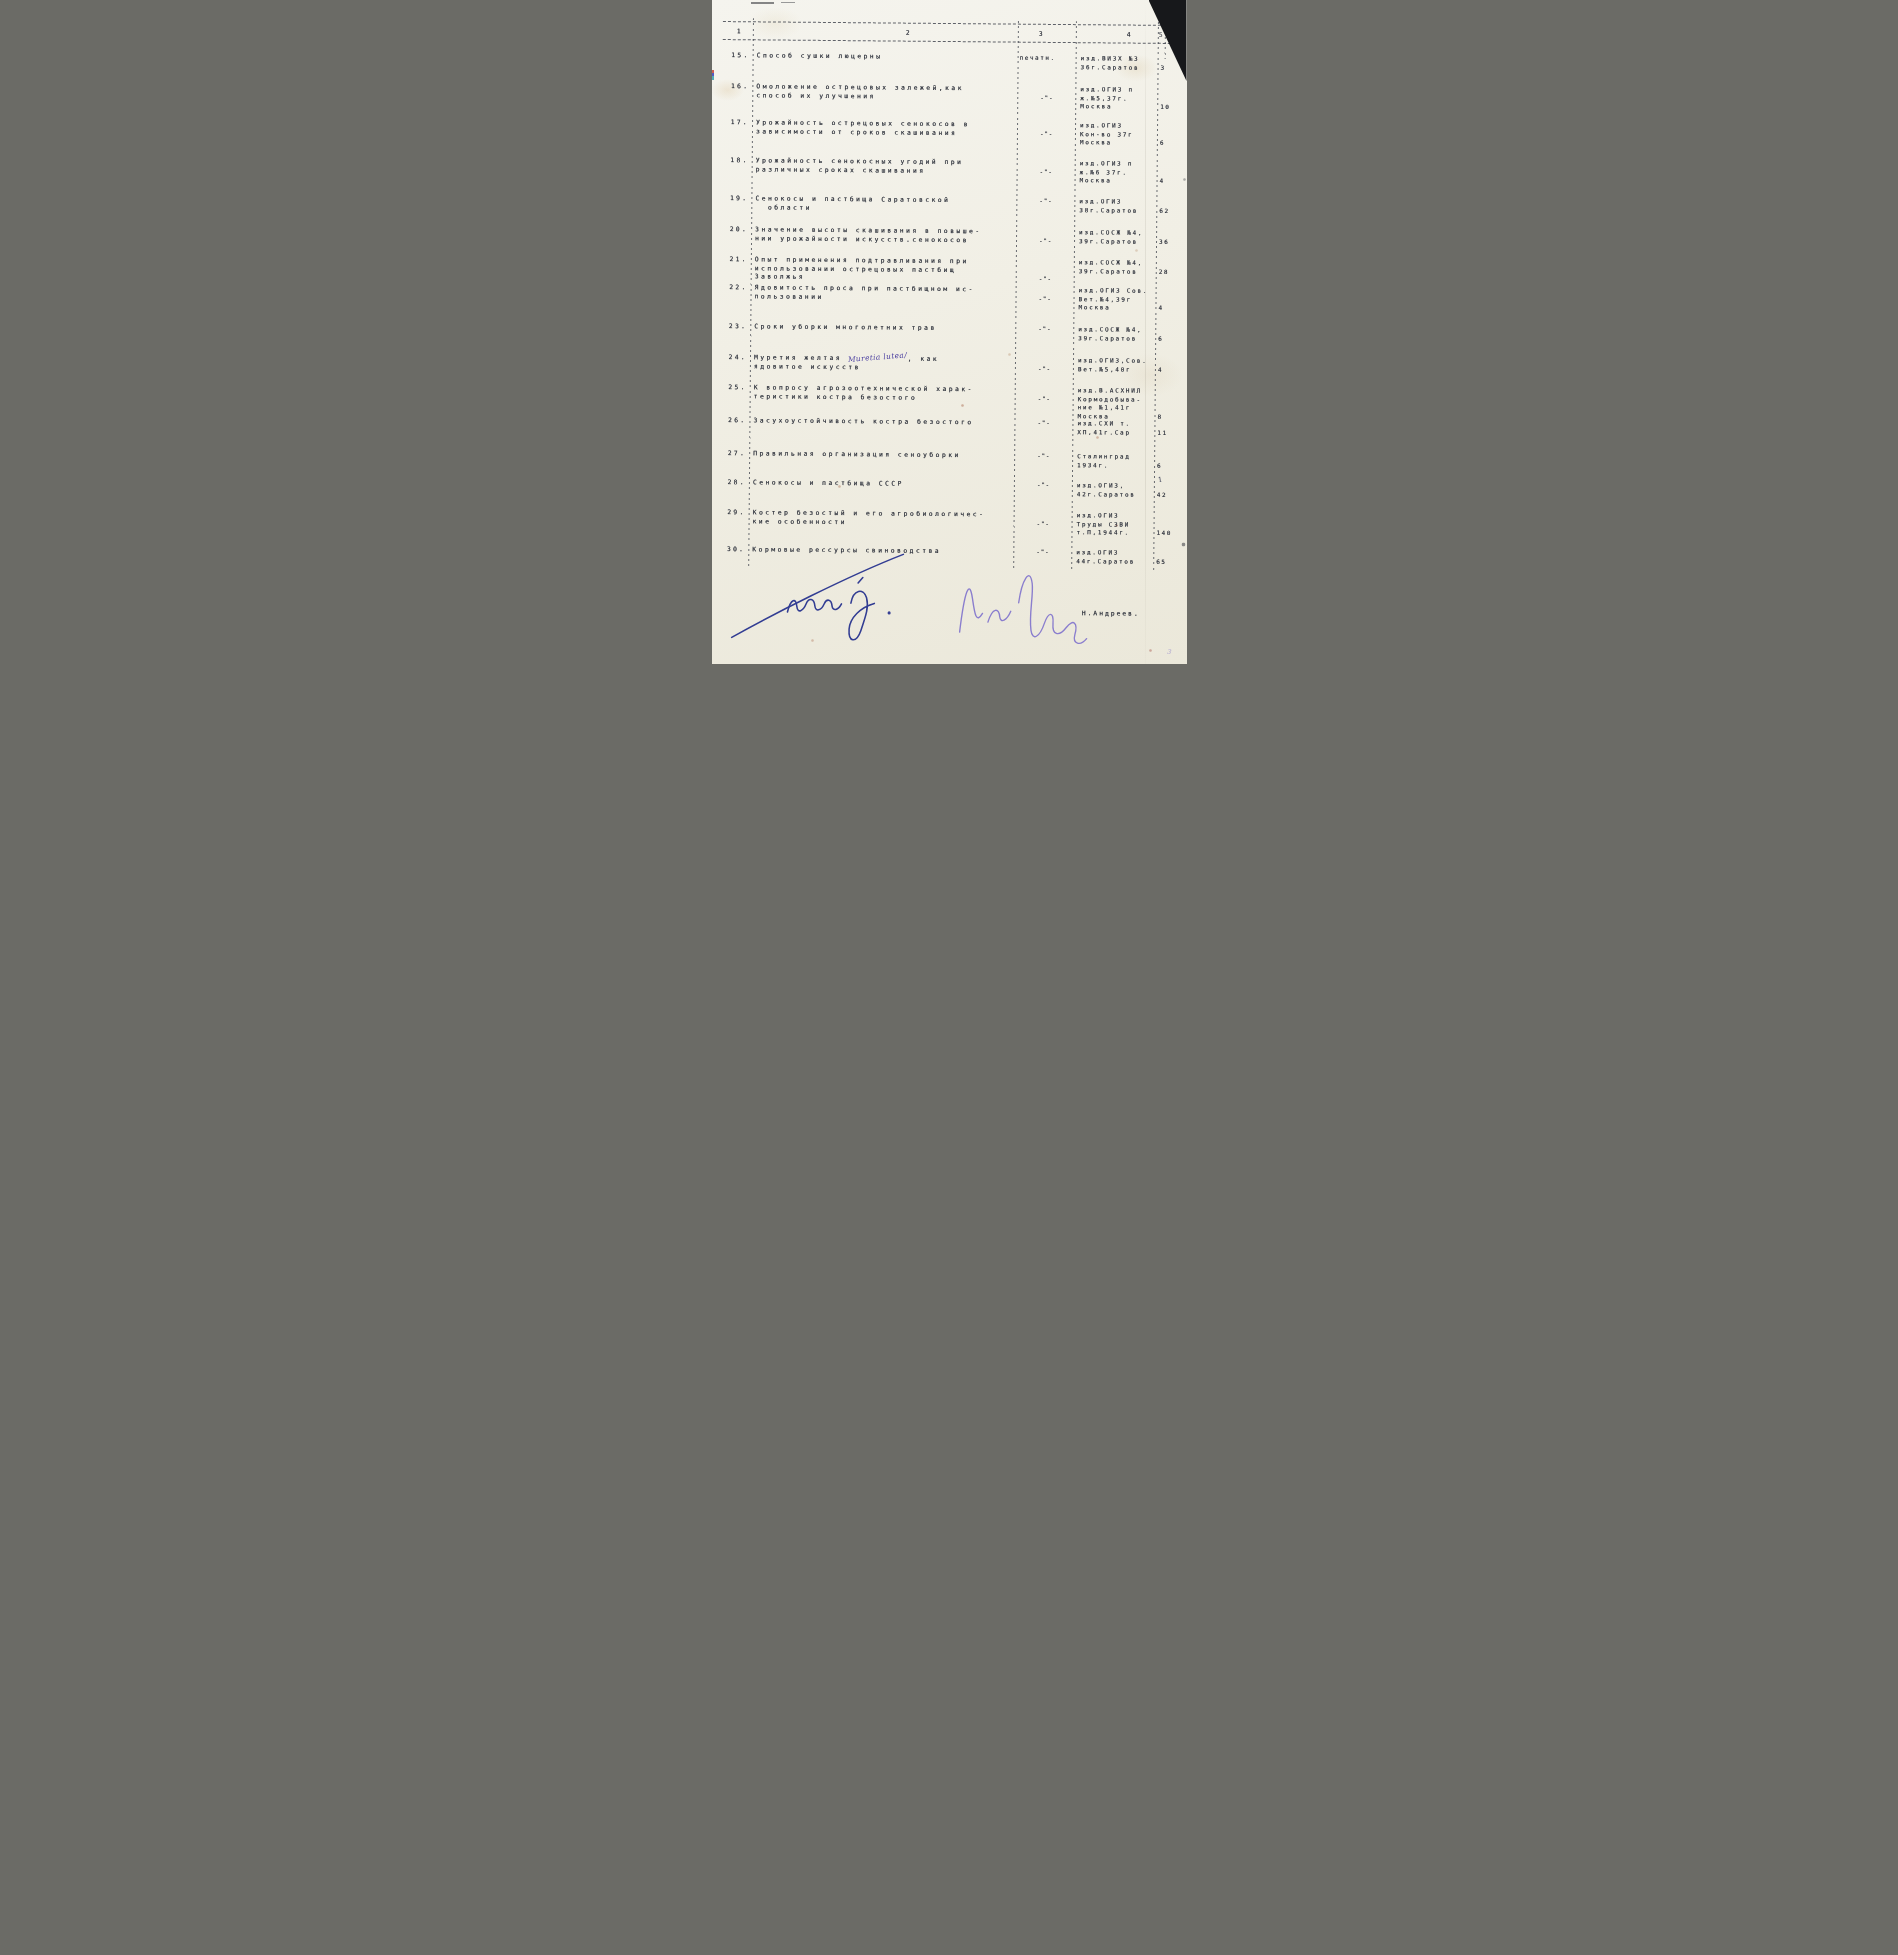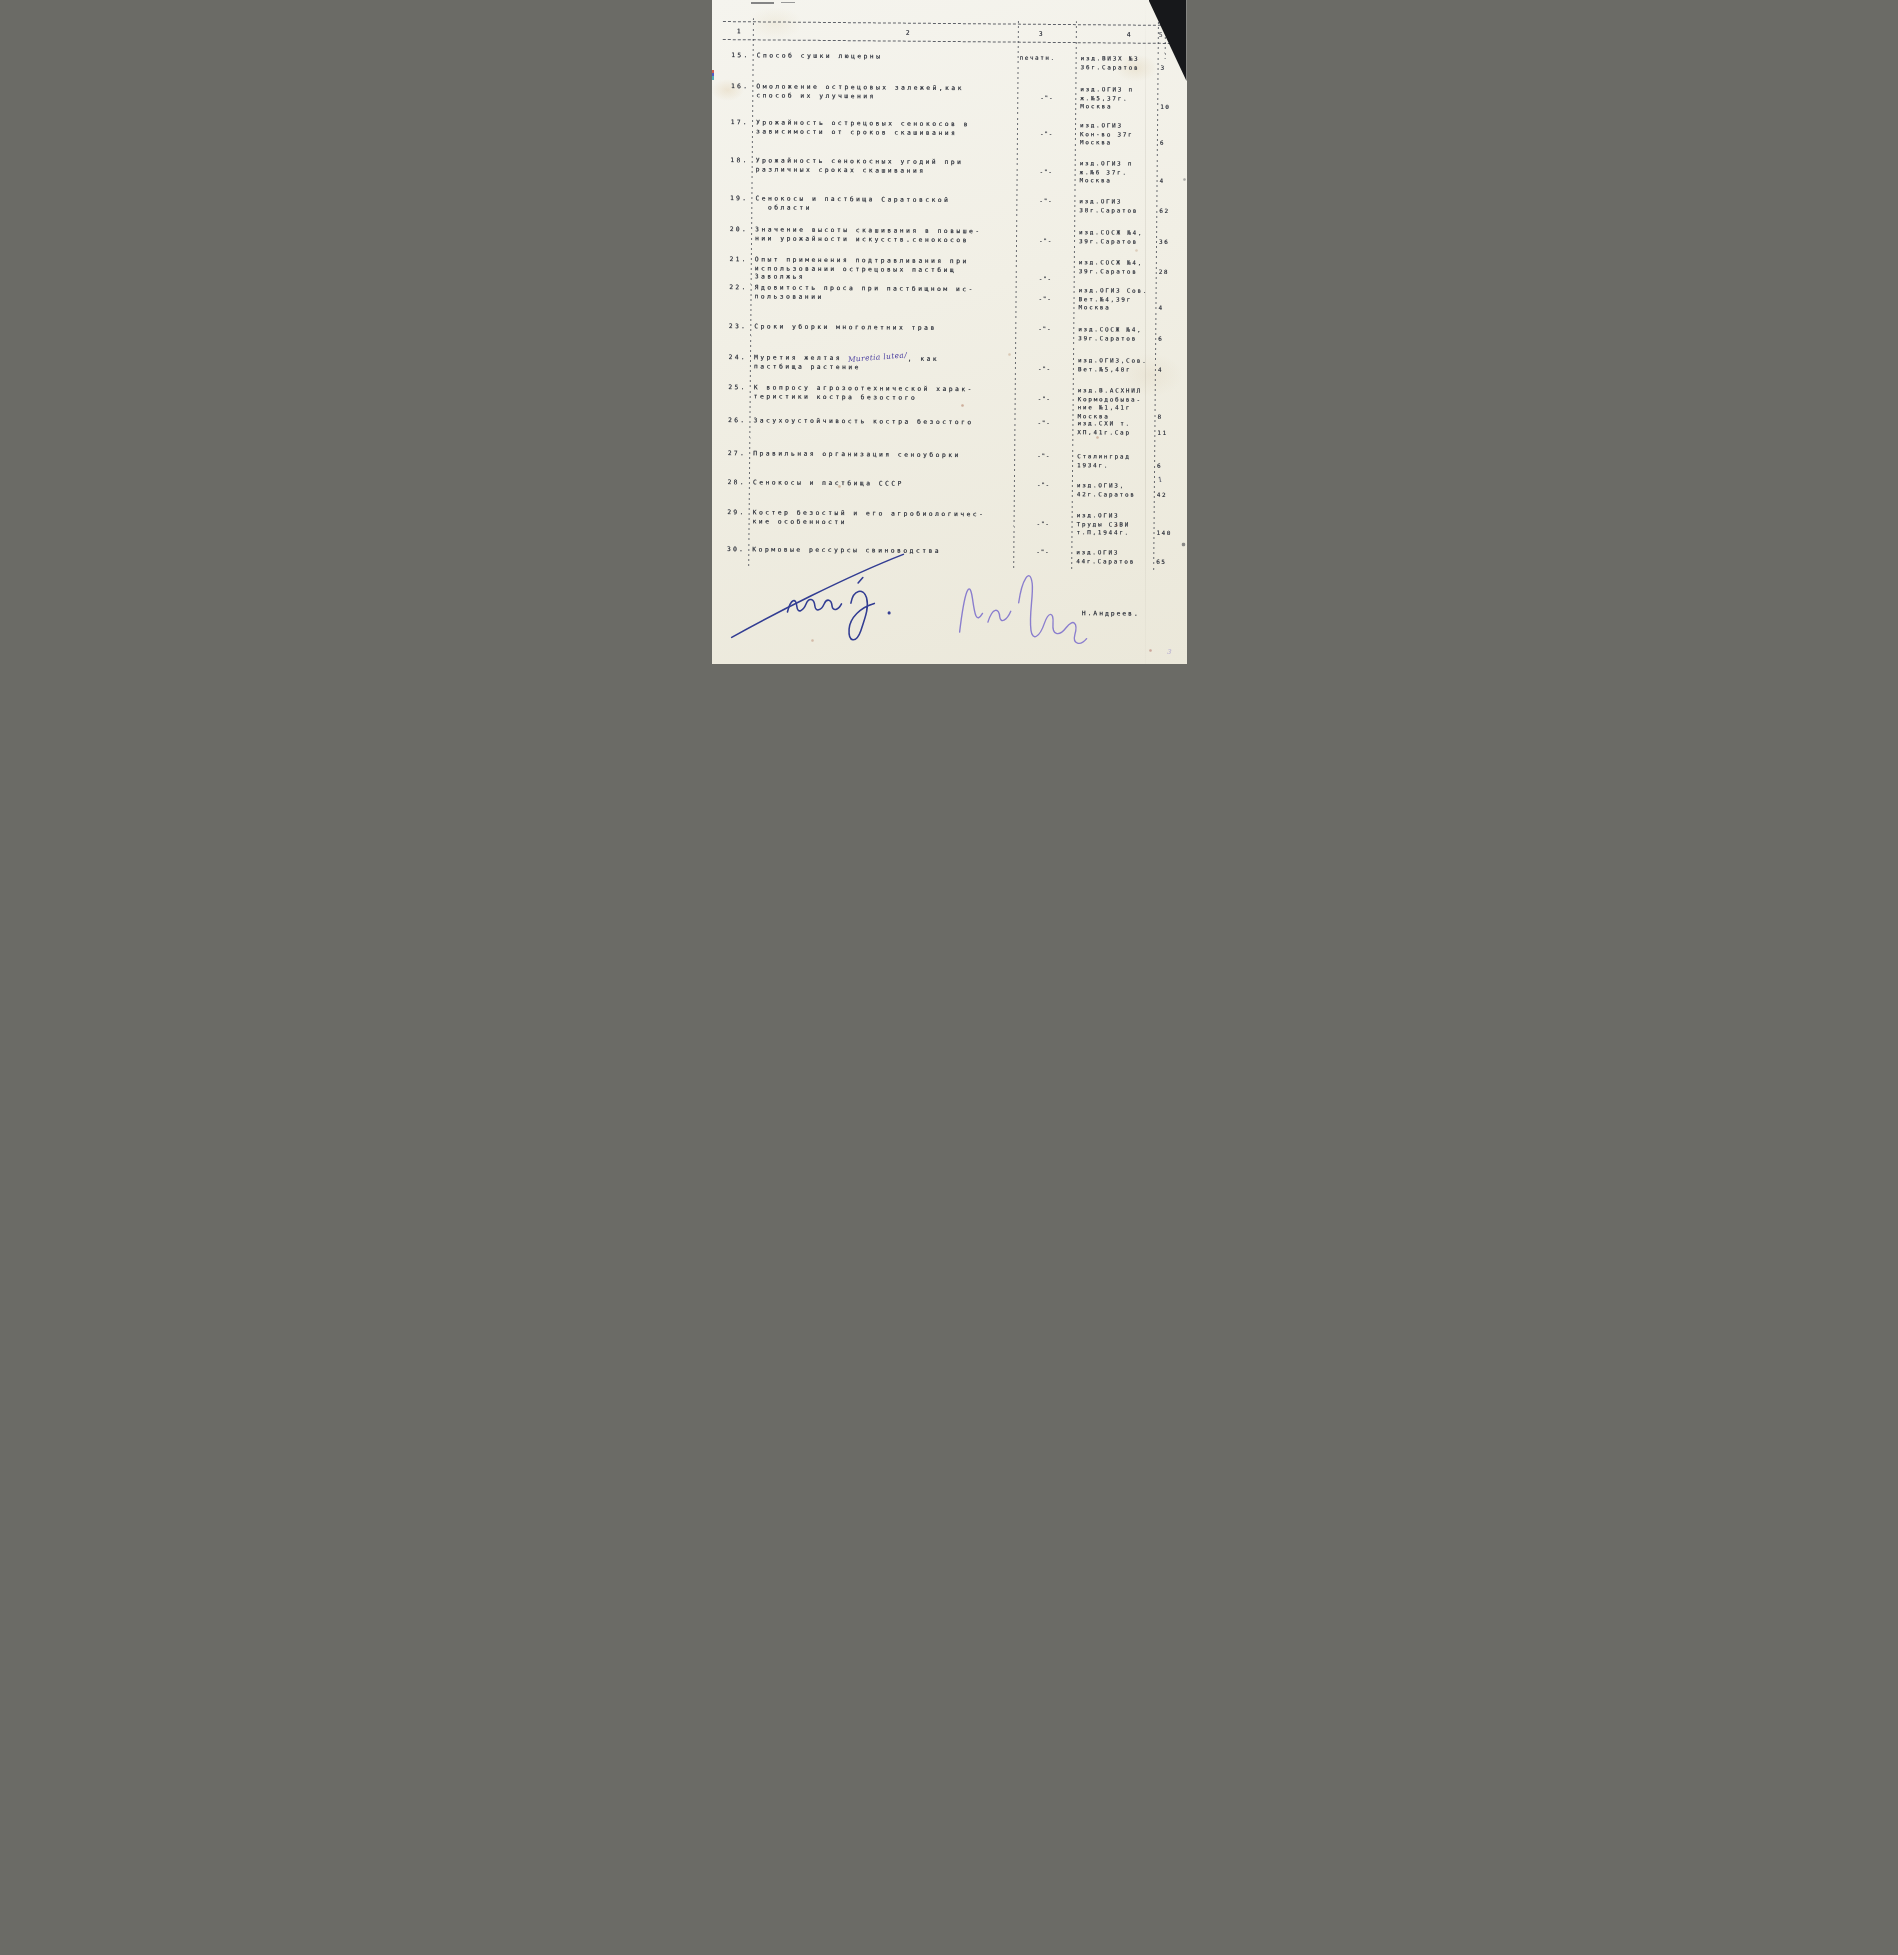--- a/index.html
+++ b/index.html
@@ -160,21 +160,21 @@
       <span class="num">23.</span>
       <div class="title">Сроки уборки многолетних трав</div>
       <span class="mark">-"-</span>
       <div class="pub">изд.СОСЖ №4,
 39г.Саратов</div>
       <span class="count" style="margin-top:8.6px">6</span>
     </div>
 
     <div class="row tw" style="top:355px">
       <span class="num">24.</span>
-      <div class="title"><span>Муретия желтая </span><span class="hand24">Muretia lutea/</span><span>, как</span><br><span>пастбища растение</span></div>
+      <div class="title"><span>Муретия желтая </span><span class="hand24">Muretia lutea/</span><span>, как</span><br><span>ядовитое искусств</span></div>
       <span class="mark" style="margin-top:8.6px">-"-</span>
       <div class="pub">изд.ОГИЗ,Сов.
 Вет.№5,40г</div>
       <span class="count" style="margin-top:8.6px">4</span>
     </div>
 
     <div class="row tw" style="top:385px">
       <span class="num">25.</span>
       <div class="title">К вопросу агрозоотехнической харак-
 теристики костра безостого</div>

